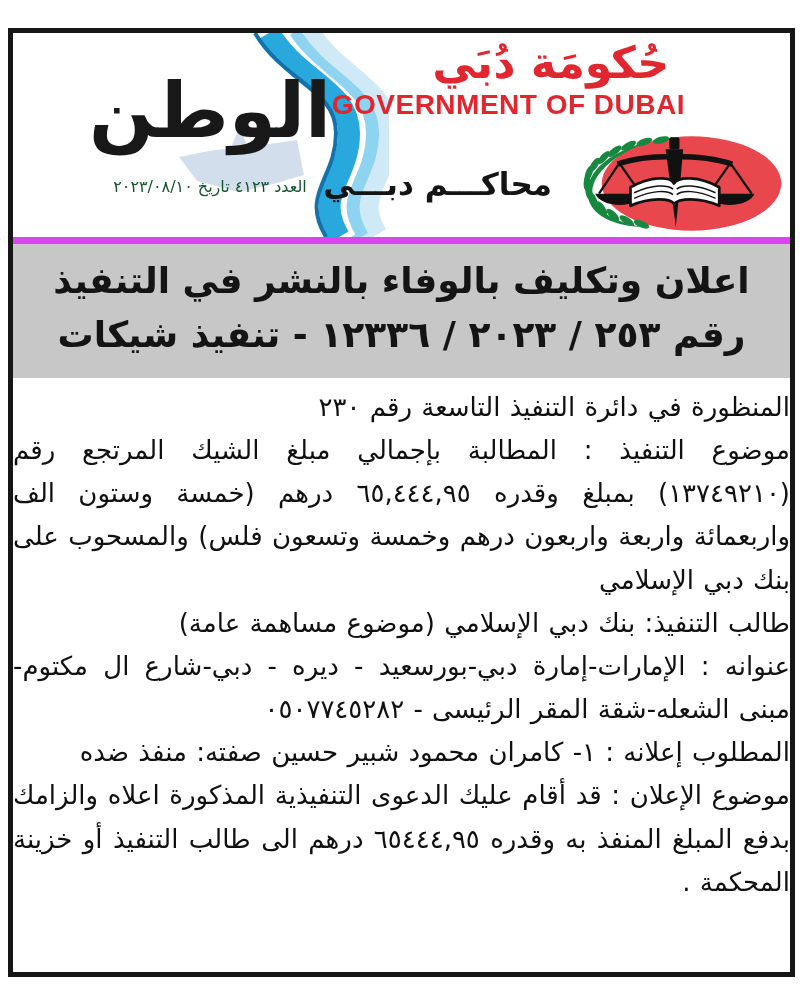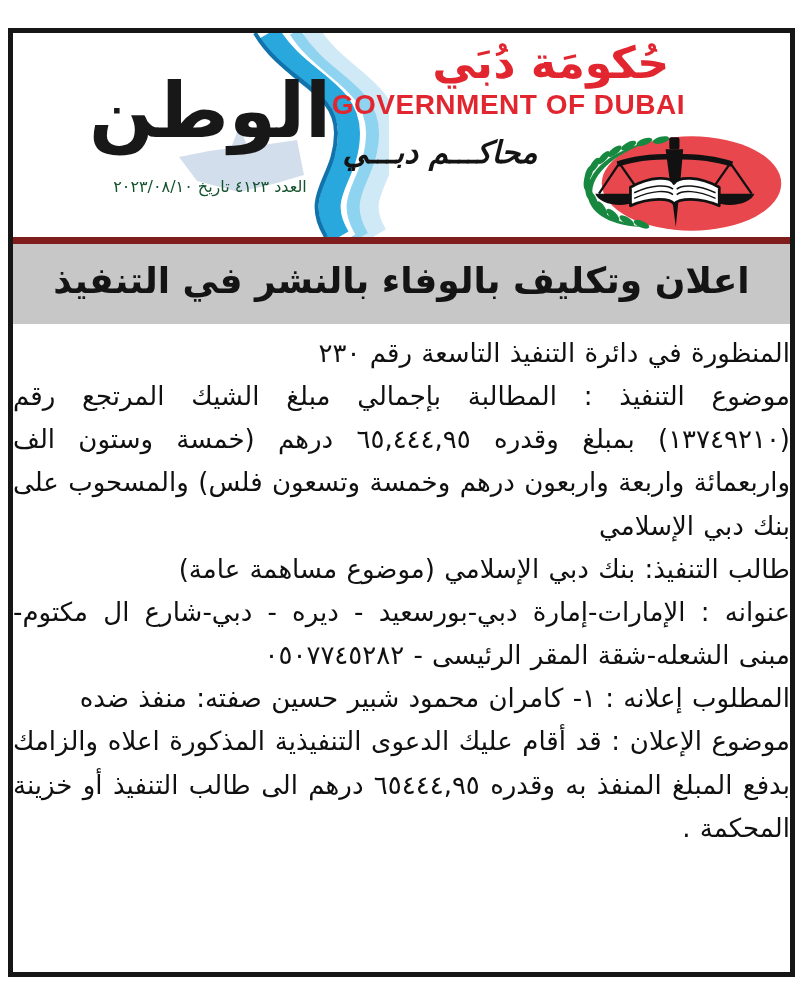--- a/index.html
+++ b/index.html
@@ -26,31 +26,31 @@
   .gov-logo{position:absolute;right:105px;top:6px;width:270px;text-align:center;}
   .gov-ar{
     font-size:44px;line-height:1.1;font-weight:bold;color:#e2262f;
     transform:skewX(6deg);letter-spacing:1px;
   }
   .gov-en{
     font-family:"Liberation Sans",sans-serif;font-weight:bold;font-size:28px;
     color:#e2262f;letter-spacing:.5px;margin-top:2px;white-space:nowrap;
   }
   
-  .courts{position:absolute;top:102px;right:6px;display:flex;align-items:flex-start;gap:22px;direction:ltr;font-style:italic;}
+  .courts{position:absolute;top:102px;right:6px;display:flex;align-items:center;gap:10px;direction:ltr;}
   .courts-text{direction:rtl;text-align:center;min-width:200px;}
   .courts-ar{font-size:31px;font-weight:bold;color:#141414;line-height:1.1;white-space:nowrap;}
   .courts-en{
     font-family:"Liberation Sans",sans-serif;font-weight:bold;font-size:27px;
     color:#141414;letter-spacing:1px;line-height:1.15;white-space:nowrap;
   }
   .emblem{width:222px;height:98px;}
   
   .title-bar{
-    border-top:7px solid #7f1d1d;background:#c7c7c7;
+    border-top:7px solid #d946ef;background:#c7c7c7;
     text-align:center;padding:10px 8px 16px;
   }
   .title-line{
     font-size:36px;font-weight:bold;color:#141414;line-height:1.5;
     letter-spacing:-1px;
   }
   
   .notice-body{padding:8px 0 0;}
   .notice-body p{
     margin:0;font-size:26px;line-height:1.66;color:#101010;
@@ -125,20 +125,21 @@
           <path d="M155,63 A27,15 0 0 0 208,63 Z" fill="#111"></path>
           <path d="M74,56 C96,44 118,44 121,52 C126,44 148,44 170,56 L170,76 C148,66 126,68 121,74 C118,68 96,66 74,76 Z" fill="#ffffff" stroke="#111" stroke-width="3" stroke-linejoin="round"></path>
           <path d="M78,62 C98,53 114,53 120,58 M78,68 C98,59 114,59 120,64 M166,62 C146,53 130,53 124,58 M166,68 C146,59 130,59 124,64" stroke="#111" stroke-width="1.6" fill="none"></path>
         </g>
       </svg>
     </div>
   </div>
 
   <div class="title-bar">
     <div class="title-line">اعلان وتكليف بالوفاء بالنشر في التنفيذ</div>
+    <div class="title-line">رقم ٢٥٣ / ٢٠٢٣ / ١٢٣٣٦ - تنفيذ شيكات</div>
   </div>
 
   <div class="notice-body">
     <p>المنظورة في دائرة التنفيذ التاسعة رقم ٢٣٠</p>
     <p>موضوع التنفيذ : المطالبة بإجمالي مبلغ الشيك المرتجع رقم (١٣٧٤٩٢١٠) بمبلغ وقدره ٦٥,٤٤٤,٩٥ درهم (خمسة وستون الف واربعمائة واربعة واربعون درهم وخمسة وتسعون فلس) والمسحوب على بنك دبي الإسلامي</p>
     <p>طالب التنفيذ: بنك دبي الإسلامي (موضوع مساهمة عامة)</p>
     <p>عنوانه : الإمارات-إمارة دبي-بورسعيد - ديره - دبي-شارع ال مكتوم- مبنى الشعله-شقة المقر الرئيسى - ٠٥٠٧٧٤٥٢٨٢</p>
     <p>المطلوب إعلانه : ١- كامران محمود شبير حسين صفته: منفذ ضده</p>
     <p>موضوع الإعلان : قد أقام عليك الدعوى التنفيذية المذكورة اعلاه والزامك بدفع المبلغ المنفذ به وقدره ٦٥٤٤٤,٩٥ درهم الى طالب التنفيذ أو خزينة المحكمة .</p>
   </div>

